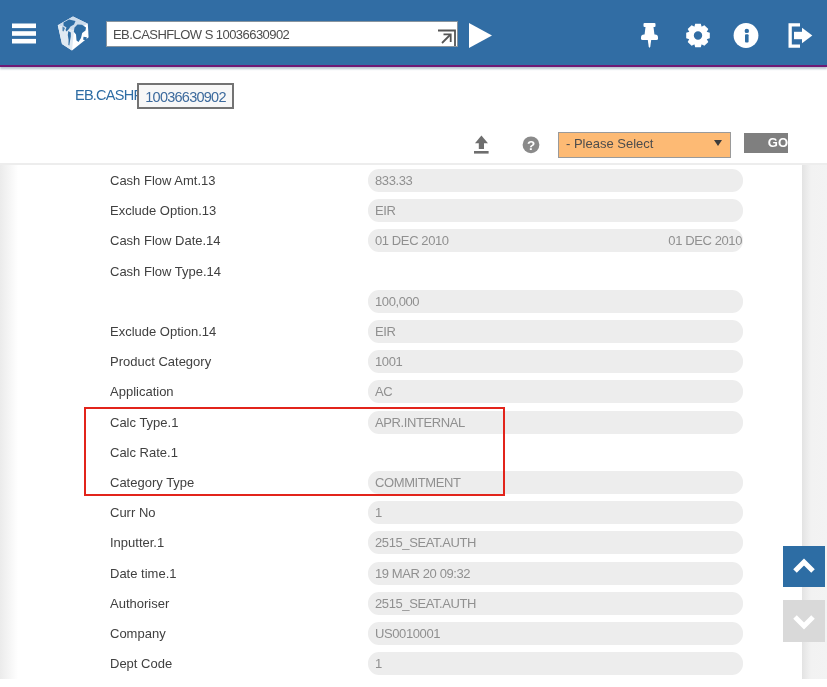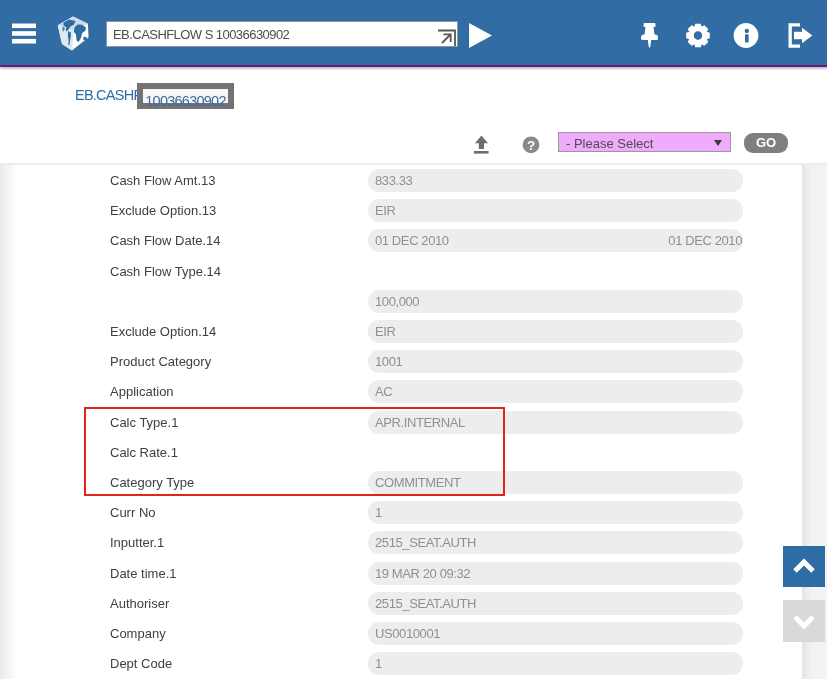--- a/index.html
+++ b/index.html
@@ -8,32 +8,32 @@
   
   #topbar { position:absolute; left:0; top:0; width:827px; height:67px;
     background:#316da4; border-bottom:2px solid #701a75;
     box-shadow:0 2px 2px rgba(20,50,90,.3); }
   #searchbox { position:absolute; left:106px; top:21px; width:352px; height:26px;
     background:#fff; border:1px solid #88949e; }
   #searchtext { position:absolute; left:6px; top:5px; font-size:13px; color:#4d4d4d; letter-spacing:-0.55px; }
   
   #appname { position:absolute; left:31px; top:87px; font-size:14.5px; color:#2e6da4; letter-spacing:-0.75px;margin-left:44px; }
   #idbox { position:absolute; left:137px; top:83px; width:97px; height:26px;
-    background:#f7f7f7; border:6px solid #737373; text-align:center;
+    background:#f7f7f7; border:2px solid #737373; text-align:center;
     font-size:14.5px; color:#3c6a9d; line-height:24px; letter-spacing:-0.75px; }
   
-  #dropdown { position:absolute; left:558px; top:132px; width:173px; height:20px;
-    background:#f0abfc; border:1px solid #9a9a9a; }
+  #dropdown { position:absolute; left:558px; top:132px; width:173px; height:26px;
+    background:#fdba74; border:1px solid #9a9a9a; }
   #droptext { position:absolute; left:7px; top:3px; font-size:13px; color:#4d4d4d; }
   #droparrow { position:absolute; right:8px; top:7px; width:0; height:0;
     border-left:4.5px solid transparent; border-right:4.5px solid transparent;
     border-top:6.5px solid #3c3c3c; }
   #gobtn { position:absolute; left:744px; top:133px; width:44px; height:20px;
     background:#7f7f7f; color:#fff; font-size:13px; font-weight:bold;
-    text-align:center; line-height:20px;border-radius:9px; }
+    text-align:right; line-height:20px; }
   
   #divider { position:absolute; left:0; top:163px; width:827px; height:2px; background:#ededed; }
   #leftstrip { position:absolute; left:0; top:165px; width:18px; height:514px;
     background:linear-gradient(to right,#ebebeb,#ffffff); }
   #rightstrip { position:absolute; left:802px; top:165px; width:25px; height:514px;
     background:linear-gradient(to right,#e3e3e3 0px,#f2f2f2 9px,#f3f3f3 100%); }
   
   .row { position:absolute; left:0; width:827px; height:23px; }
   .lbl { position:absolute; left:110px; top:0; font-size:13px; color:#404040; line-height:23px; }
   .val { position:absolute; left:368px; top:0; width:375px; height:23px;

